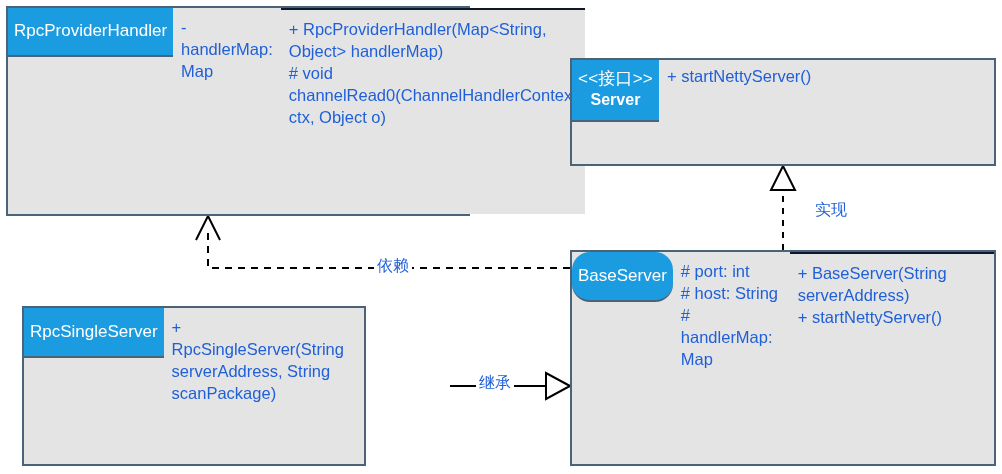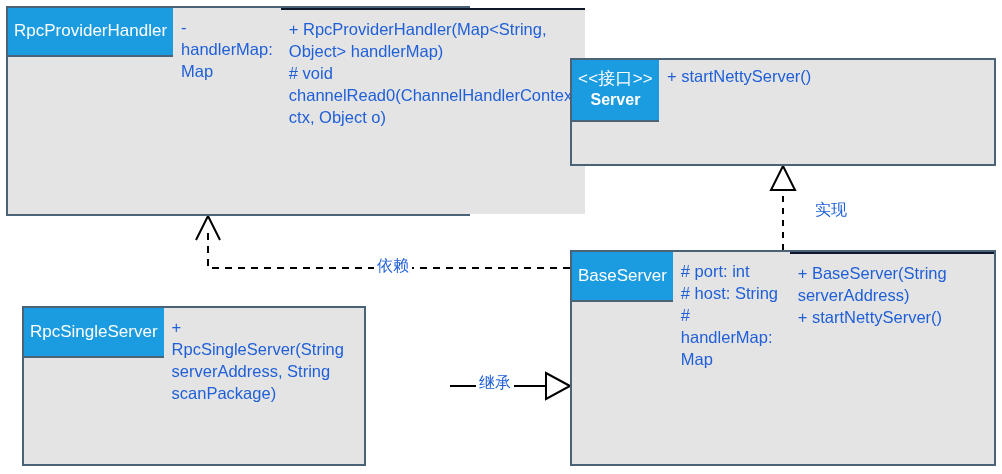--- a/index.html
+++ b/index.html
@@ -125,21 +125,21 @@
     <div class="uml-header" style="height:62px;">
       <span class="uml-stereotype">&lt;&lt;接口&gt;&gt;</span>
       <span class="uml-name-bold">Server</span>
     </div>
     <div class="uml-compartment" style="padding-top:6px;">
       <div class="uml-member">+ startNettyServer()</div>
     </div>
   </div>
 
   <div class="uml-class" style="left:570px; top:250px; width:426px; height:216px;">
-    <div class="uml-header" style="height:50px;">
+    <div class="uml-header" style="height:50px;border-radius:18px;">
       <span>BaseServer</span>
     </div>
     <div class="uml-compartment" style="height:90px;">
       <div class="uml-member"># port: int</div>
       <div class="uml-member"># host: String</div>
       <div class="uml-member"># handlerMap: Map</div>
     </div>
     <div class="uml-compartment">
       <div class="uml-member">+ BaseServer(String serverAddress)</div>
       <div class="uml-member">+ startNettyServer()</div>

